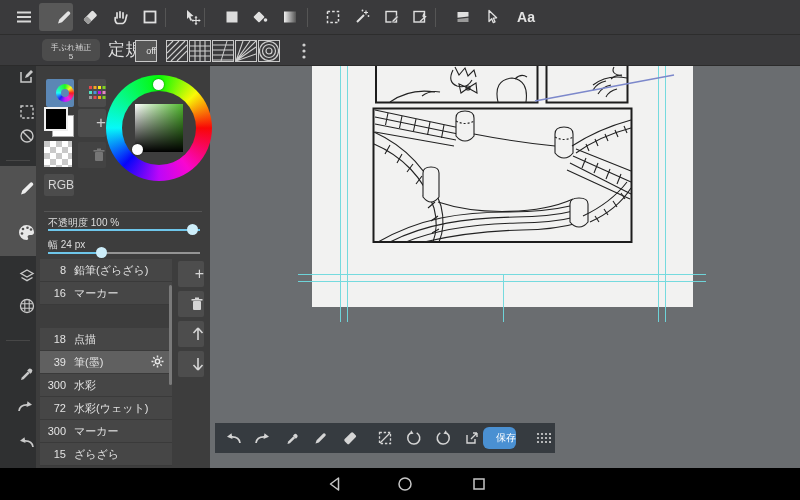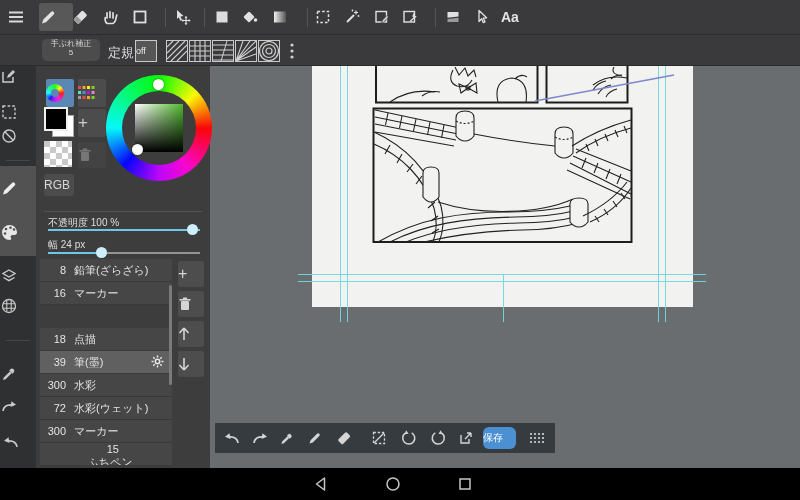--- a/index.html
+++ b/index.html
@@ -1,19 +1,19 @@
 <!DOCTYPE html>
 <html><head>
 <meta charset="utf-8">
 <style>
 *{box-sizing:border-box;margin:0;padding:0}
 html,body{width:800px;height:500px;overflow:hidden}
 body{font-family:"Liberation Sans",sans-serif;background:#6a6d70;position:relative}
 .abs{position:absolute}
-.flexc{display:flex;align-items:center;justify-content:flex-start}
+.flexc{display:flex;align-items:center;justify-content:flex-end}
 #row1{left:0;top:0;width:800px;height:34px;background:#3a3a3c}
 #row2{left:0;top:34px;width:800px;height:32px;background:#3a3a3c;border-top:1px solid #2d2d2d;border-bottom:1px solid #2b2b2b}
 .tbtn{position:absolute;width:28px;height:28px;top:3px}
 .vdiv{position:absolute;top:8px;width:1px;height:19px;background:#555}
 .selbg{background:#585858;border-radius:3px}
 #rail{left:0;top:66px;width:36px;height:402px;background:#2f3031}
 .rbtn{position:absolute;left:0;width:36px;height:36px}
 .hdiv{position:absolute;left:6px;width:24px;height:1px;background:#474747}
 #panel{left:36px;top:66px;width:174px;height:402px;background:#3d3d3d}
 .pbtn{position:absolute;background:#4c4c4c;border-radius:2px}
@@ -207,21 +207,21 @@
   <div class="tbtn flexc" style="left:501px;width:34px">
     <span style="color:#e3e3e3;font-size:14px;font-weight:bold">Aa</span>
   </div>
 </div>
 
 <div id="row2" class="abs">
   <div class="flexc" style="position:absolute;left:42px;top:4px;width:58px;height:22px;background:#4c4c4c;border-radius:5px;flex-direction:column">
     <span style="color:#d8d8d8;font-size:8px;line-height:9px">手ぶれ補正</span>
     <span style="color:#d8d8d8;font-size:8px;line-height:9px">5</span>
   </div>
-  <span class="label" style="left:108px;top:9px;font-size:13px">定規</span>
+  <span class="label" style="left:108px;top:3px;font-size:17px">定規</span>
   <div class="rpat flexc" style="left:135px;background:#565656">
     <span style="color:#e8e8e8;font-size:9px">off</span>
   </div>
   <div class="rpat" style="left:166px">
     <svg width="20" height="20">
         <g stroke="#cfcfcf" stroke-width="1.2">
           <path d="M0 6 L6 0 M0 12 L12 0 M0 18 L18 0 M4 20 L20 4 M10 20 L20 10"></path>
         </g>
       </svg>
   </div>
@@ -425,23 +425,23 @@
       <div class="brush-row" style="top: 138px;">
     <span class="b-size">72</span>
     <span class="b-name">水彩(ウェット)</span>
 
   </div>
       <div class="brush-row" style="top: 161px;">
     <span class="b-size">300</span>
     <span class="b-name">マーカー</span>
 
   </div>
-      <div class="brush-row" style="top: 184px; flex-direction: column;">
+      <div class="brush-row" style="top: 184px;">
     <span class="b-size">15</span>
-    <span class="b-name">ふちペン</span>
+    <span class="b-name">ざらざら</span>
 
   </div>
     </div>
   <div class="abs" style="left:133px;top:219px;width:3px;height:100px;background:#7a7a7a;border-radius:2px"></div>
   <div class="sbtn flexc" style="top:195px;font-size:16px">+</div>
   <div class="sbtn flexc" style="top:225px">
     <svg width="14" height="14">
         <rect x="3" y="4" width="8" height="9" rx="1" fill="#d5d5d5"></rect>
         <rect x="1.5" y="2" width="11" height="1.6" fill="#d5d5d5"></rect>
         <rect x="5" y="0.5" width="4" height="1.6" fill="#d5d5d5"></rect>

